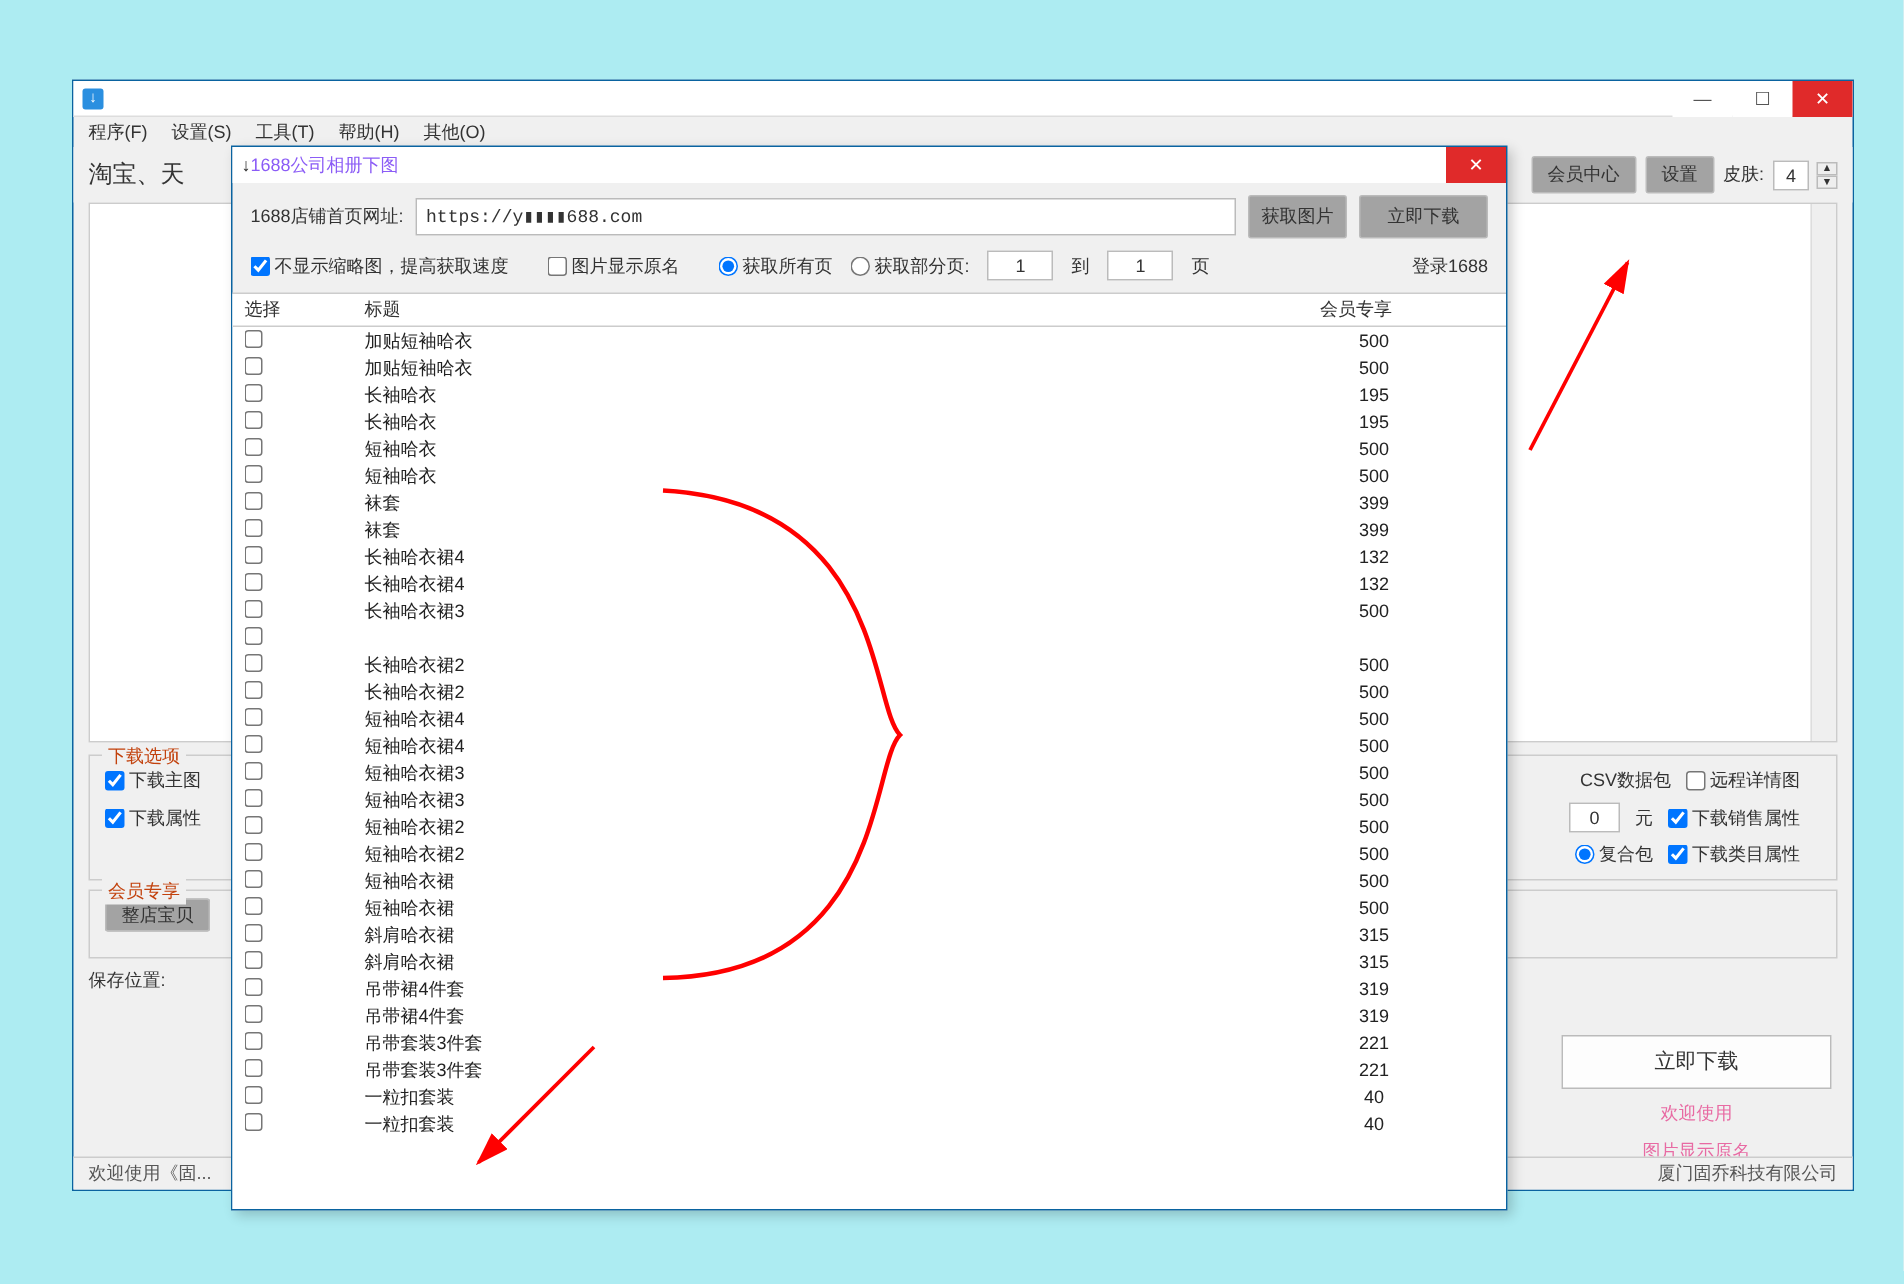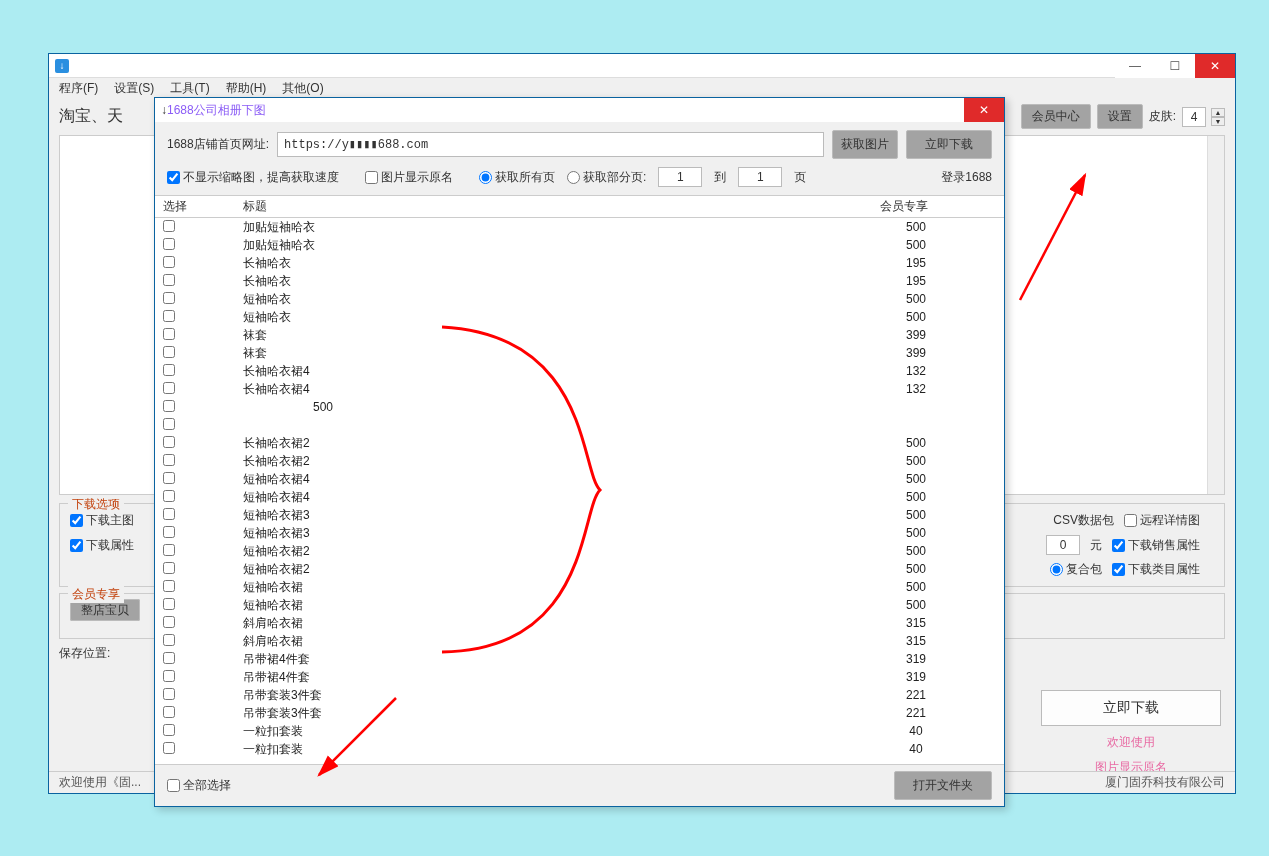--- a/index.html
+++ b/index.html
@@ -462,20 +462,21 @@
           <div class="ttitle">长袖哈衣裙4</div>
           <div class="tcount">132</div>
         </div>
         <div class="trow">
           <div class="tsel"><input type="checkbox" style=""></div>
           <div class="ttitle">长袖哈衣裙4</div>
           <div class="tcount">132</div>
         </div>
         <div class="trow">
           <div class="tsel"><input type="checkbox" style=""></div>
+          <div class="ttitle">长袖哈衣裙3</div>
           <div class="tcount">500</div>
         </div>
         <div class="trow">
           <div class="tsel"><input type="checkbox" style=""></div>
           <div class="ttitle"></div>
           <div class="tcount"></div>
         </div>
         <div class="trow">
           <div class="tsel"><input type="checkbox" style=""></div>
           <div class="ttitle">长袖哈衣裙2</div>
@@ -562,28 +563,20 @@
           <div class="tcount">40</div>
         </div>
         <div class="trow">
           <div class="tsel"><input type="checkbox" style=""></div>
           <div class="ttitle">一粒扣套装</div>
           <div class="tcount">40</div>
         </div>
       </div>
   </div>
 
-  <div class="modal-footer">
-    <label class="chk">
-        <input type="checkbox" style="">
-        <span>全部选择</span>
-      </label>
-    <div style="flex:1"></div>
-    <span class="btn" style="padding:5px 18px">打开文件夹</span>
-  </div>
 </div>
 
 <svg class="annot">
   <defs>
     <marker id="ah" markerWidth="10" markerHeight="10" refX="8" refY="3" orient="auto">
       <path d="M0,0 L9,3 L0,6 Z" fill="#ff0000"></path>
     </marker>
   </defs>
 
   <path d="M 1020 300 L 1085 175" stroke="#ff0000" stroke-width="2.5" fill="none" marker-end="url(#ah)"></path>

